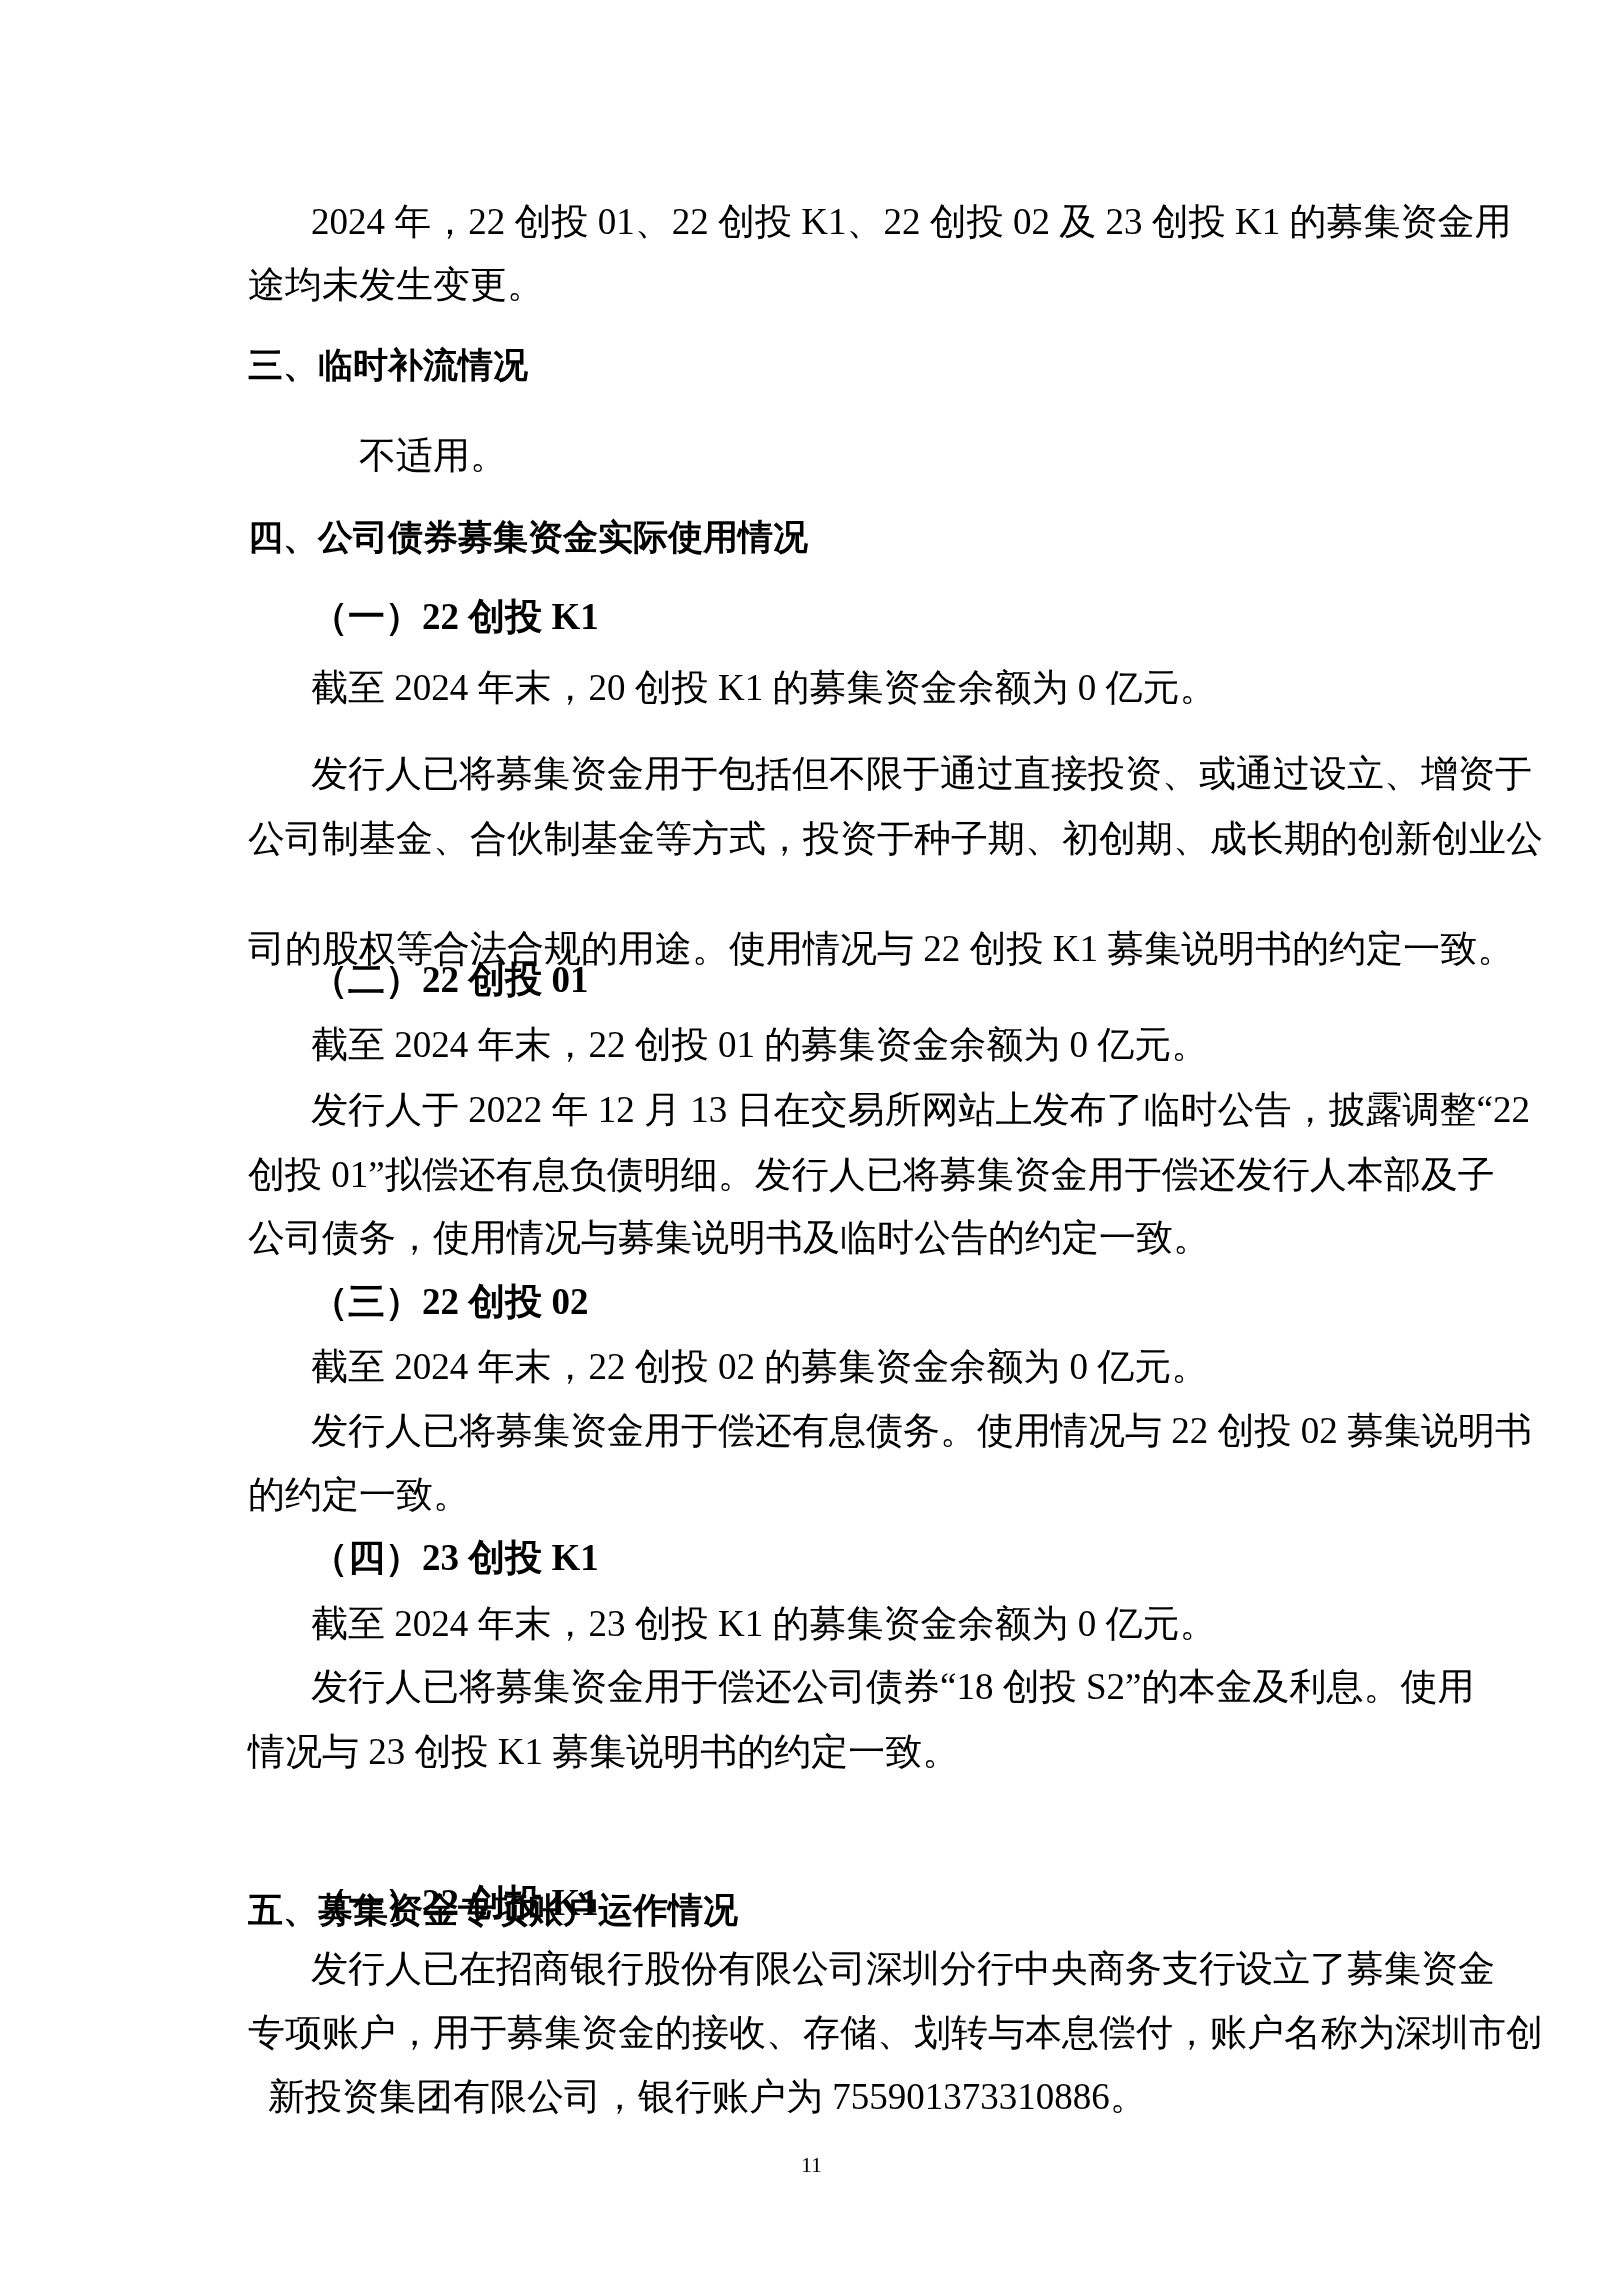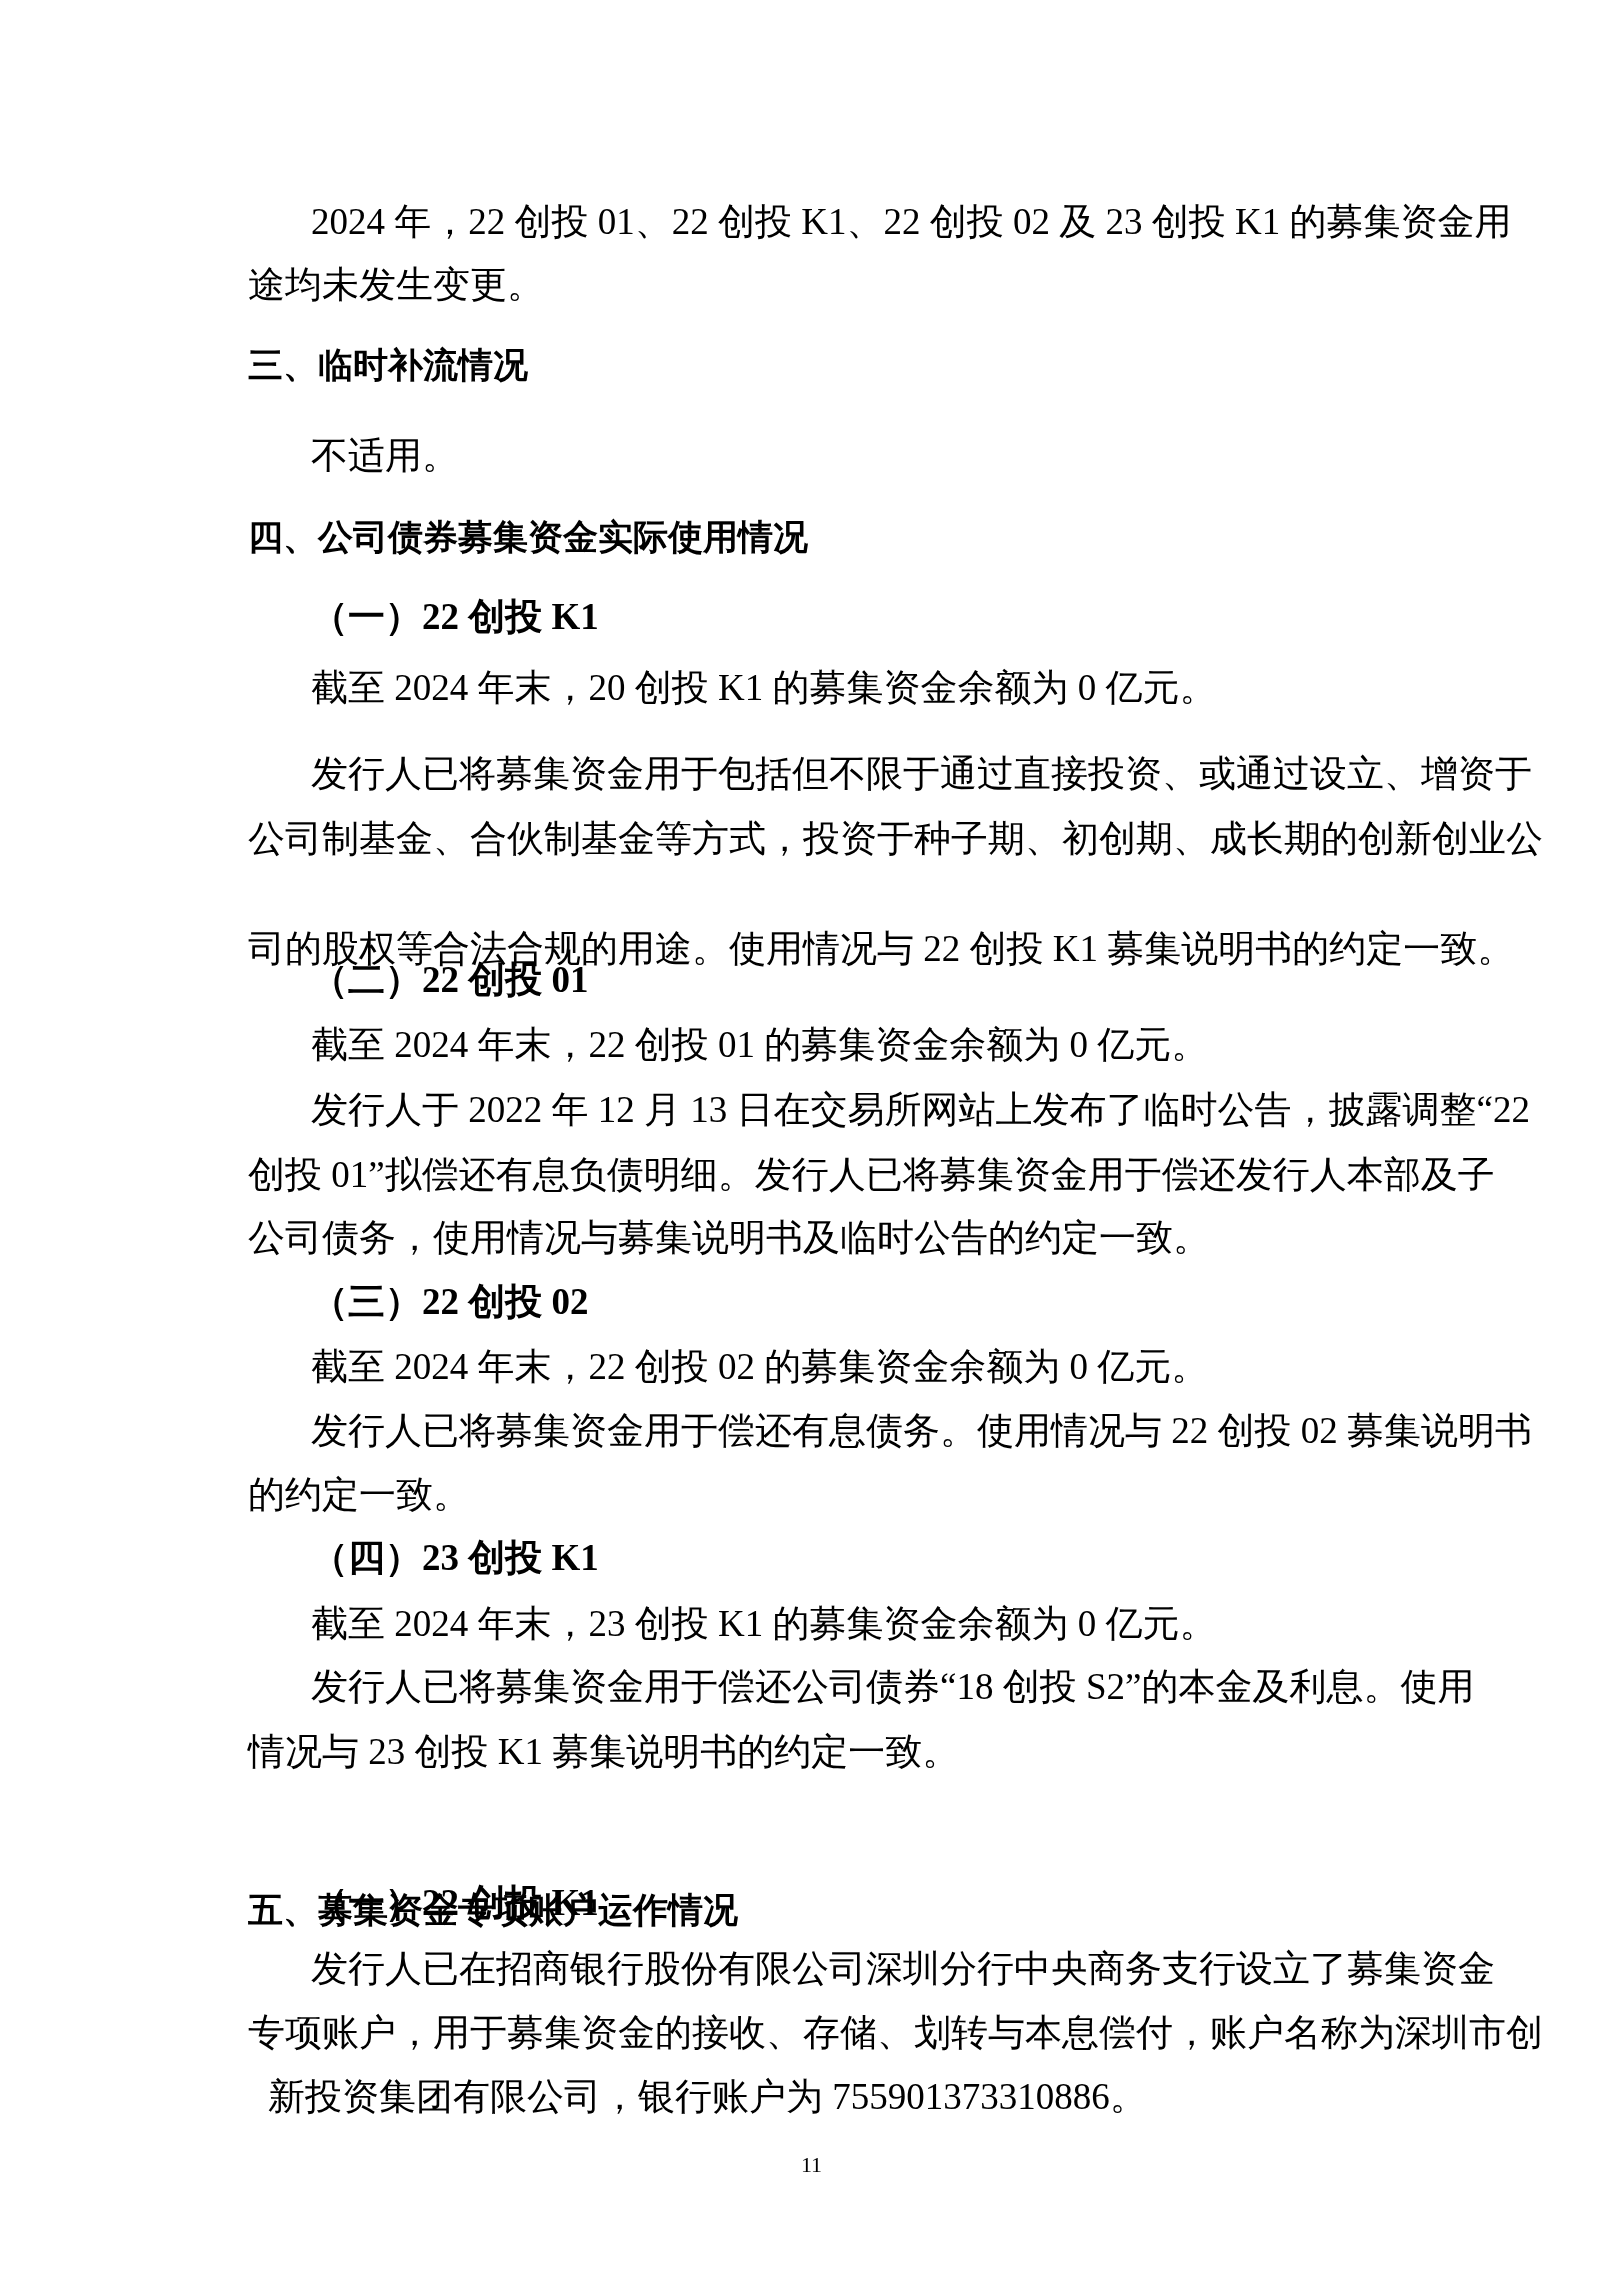--- a/index.html
+++ b/index.html
@@ -13,21 +13,21 @@
   .h2 { left:311px; font-weight:bold; }
   .pnum { position:absolute; left:0; width:1623px; text-align:center; font-size:22px; top:2152px; }
 </style>
 </head>
 <body>
 
 <div class="ln indent just" style="top:202px;width:1076px;">2024 年，22 创投 01、22 创投 K1、22 创投 02 及 23 创投 K1 的募集资金用</div>
 <div class="ln body" style="top:265px;">途均未发生变更。</div>
 
 <div class="ln h1" style="top:349px;">三、临时补流情况</div>
-<div class="ln indent" style="top:436px;">不适用。</div>
+<div class="ln indent" style="top:436px;margin-left:48px;">不适用。</div>
 
 <div class="ln h1" style="top:521px;">四、公司债券募集资金实际使用情况</div>
 <div class="ln h2" style="top:597px;">（一）22 创投 K1</div>
 <div class="ln indent" style="top:668px;">截至 2024 年末，20 创投 K1 的募集资金余额为 0 亿元。</div>
 <div class="ln indent just" style="top:754px;width:1076px;">发行人已将募集资金用于包括但不限于通过直接投资、或通过设立、增资于</div>
 <div class="ln body just" style="top:819px;">公司制基金、合伙制基金等方式，投资于种子期、初创期、成长期的创新创业公</div>
 <div class="ln body" style="top:929px;">司的股权等合法合规的用途。使用情况与 22 创投 K1 募集说明书的约定一致。</div>
 
 <div class="ln h2" style="top:960px;">（二）22 创投 01</div>
 <div class="ln indent" style="top:1025px;">截至 2024 年末，22 创投 01 的募集资金余额为 0 亿元。</div>

